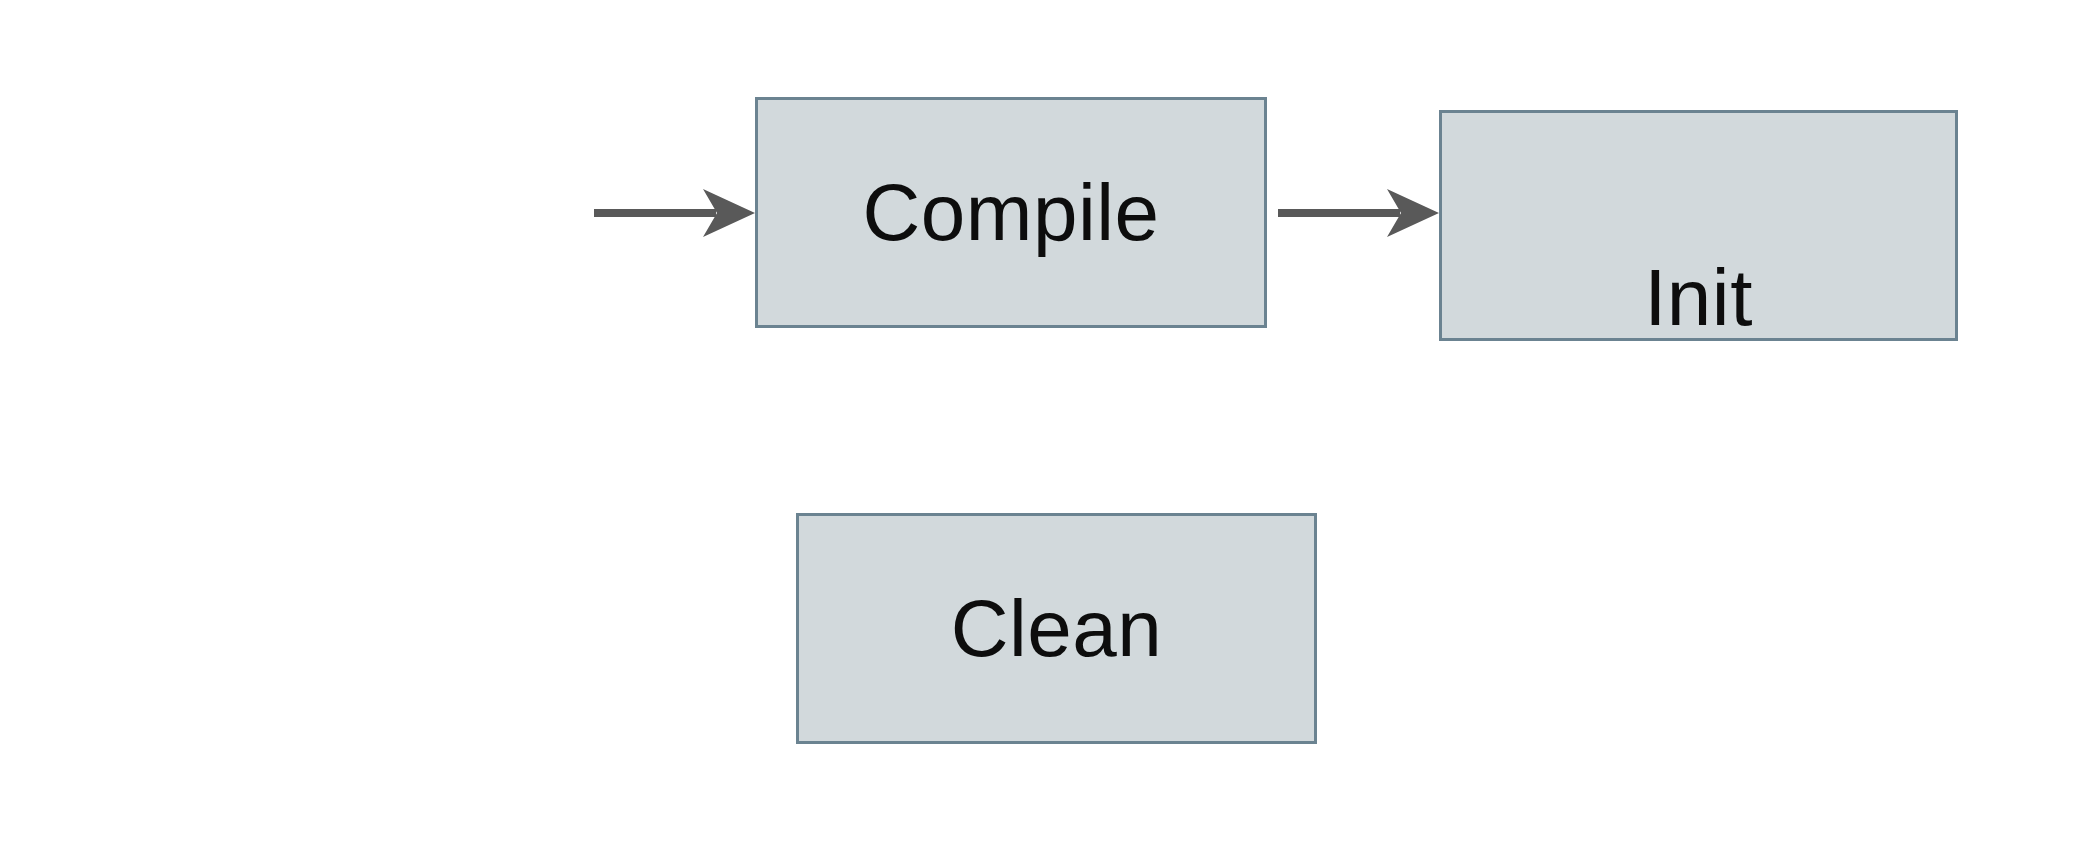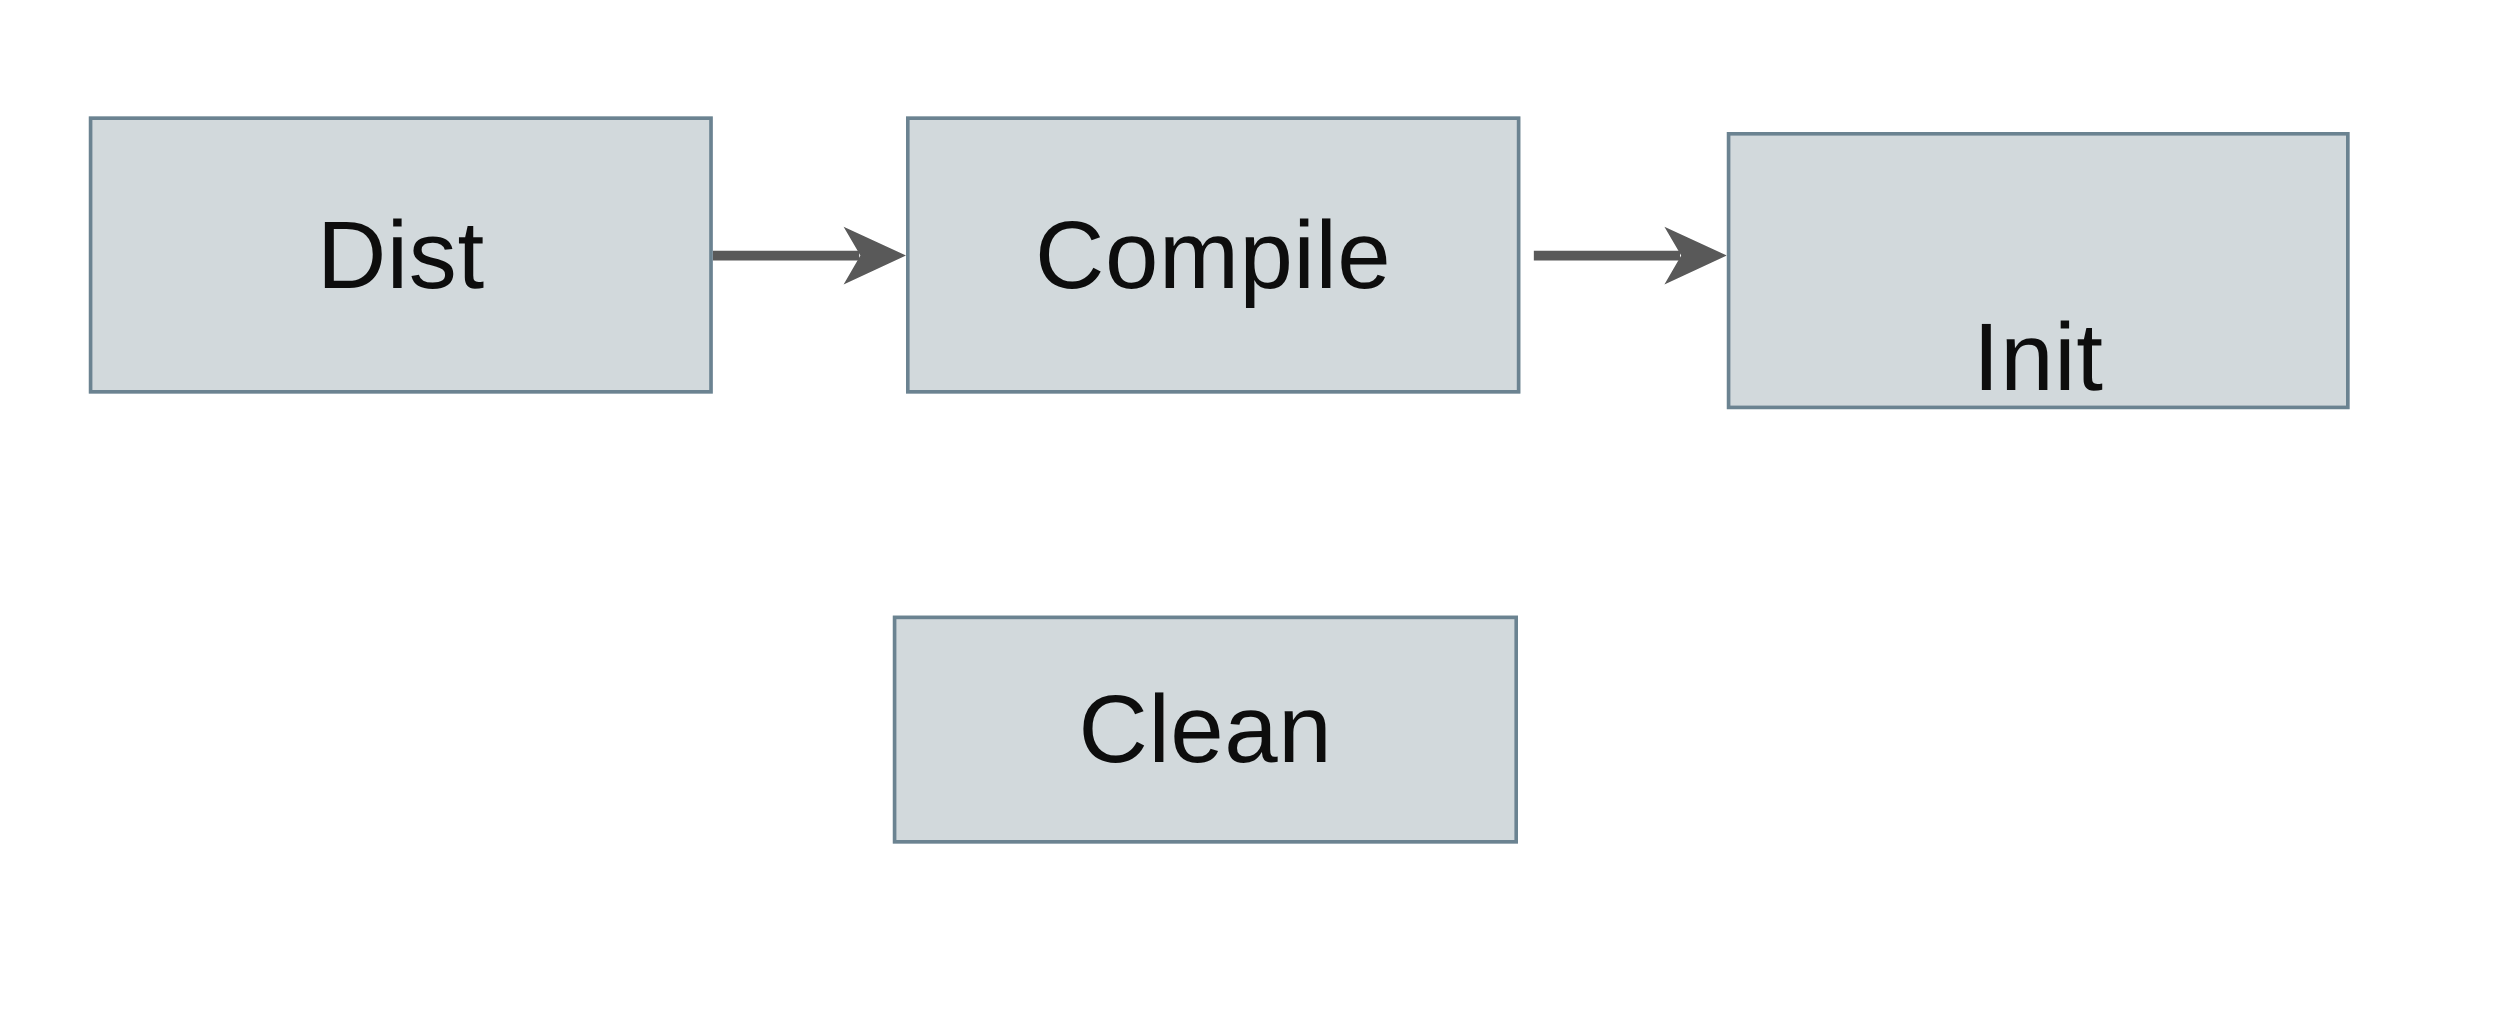--- a/index.html
+++ b/index.html
@@ -29,21 +29,21 @@
     line-height: 1;
     color: var(--node-text, #0d0d0d);
     letter-spacing: 0.5px;
     user-select: none;
   }
   
   .node-dist    { left: 74px;   top: 97px;  width: 520px; height: 231px; }
   .node-compile { left: 755px;  top: 97px;  width: 512px; height: 231px; }
   .node-init    { left: 1439px; top: 110px;  width: 519px; height: 231px; align-items: flex-end; }
   
-  .node-clean   { left: 744px;  top: 513px; width: 521px; height: 190px; }
+  .node-clean   { left: 796px;  top: 513px; width: 521px; height: 231px; }
 
   .edge {
     position: absolute;
     width: 161px;
     height: 56px;
     top: 185px;
   }
   .edge-dist-compile  { left: 594px; }
   .edge-compile-init  { left: 1278px; }
 
@@ -55,23 +55,20 @@
   .edge .arrow-head {
     fill: var(--arrow-color, #595959);
     stroke: none;
   }
 </style>
 </head>
 <body>
 
 <div class="canvas">
 
-  <div class="node node-dist">
-    <span class="node-label">Dist</span>
-  </div>
 
   <svg class="edge edge-dist-compile" viewBox="0 0 161 56" xmlns="http://www.w3.org/2000/svg" aria-hidden="true">
     <line class="arrow-line" x1="0" y1="28" x2="122" y2="28"></line>
     <polygon class="arrow-head" points="161,28 109,4 123,28 109,52"></polygon>
   </svg>
 
   <div class="node node-compile">
     <span class="node-label">Compile</span>
   </div>
 

